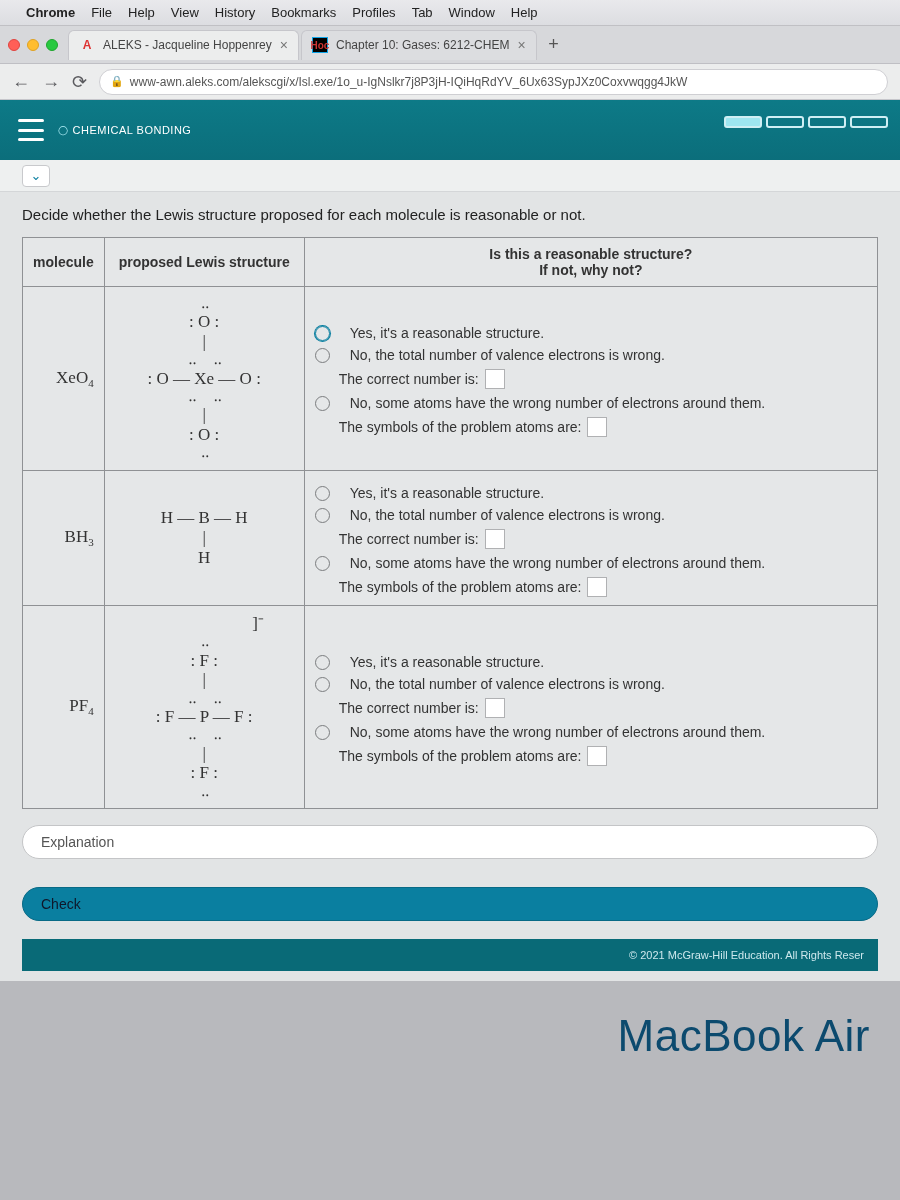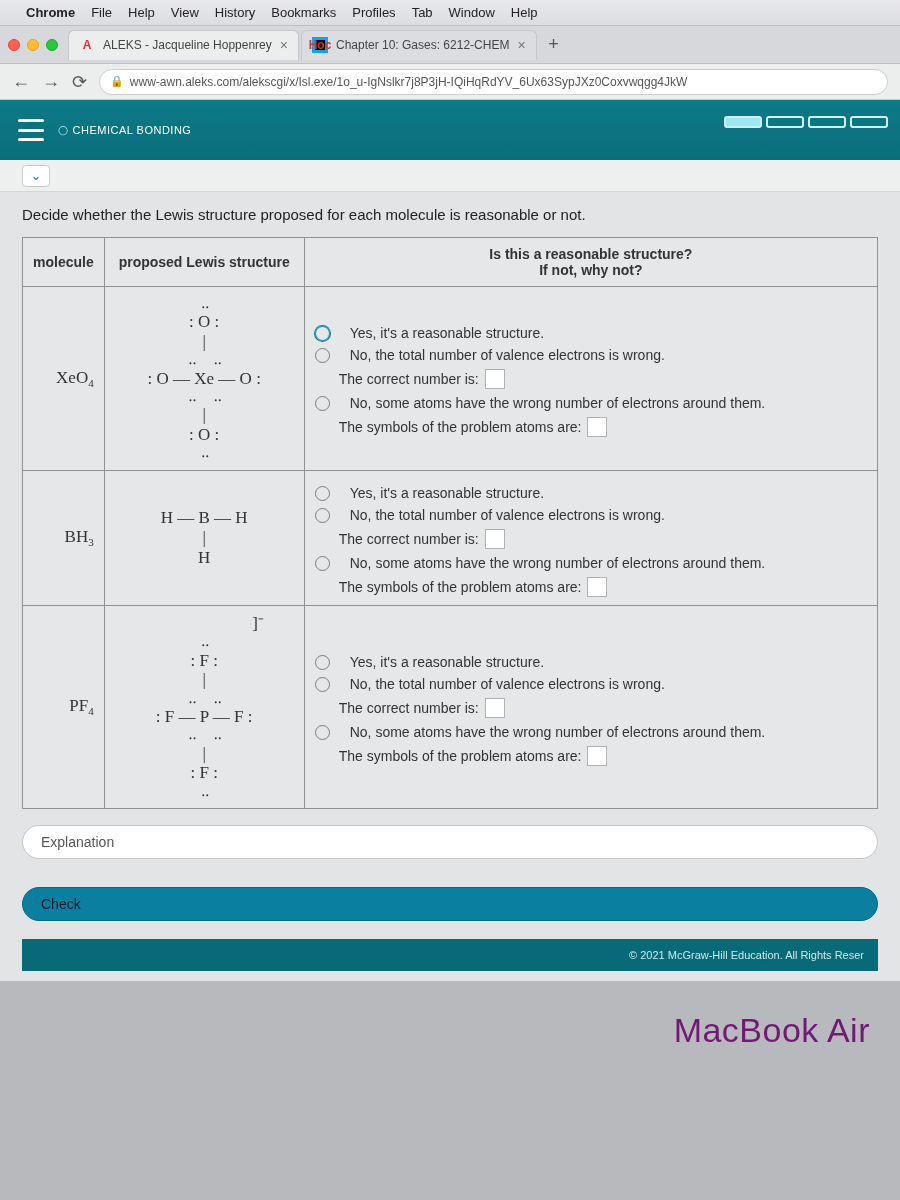--- a/index.html
+++ b/index.html
@@ -132,21 +132,21 @@
     padding:8px 18px;border-radius:18px;font-size:14px;cursor:pointer;
   }
   .btn.explain{background:#fff;border:1px solid #c4c5c7;color:#555;}
   .btn.check{background:#0a7fa0;border:1px solid #086a86;color:#0f172a;}
   
   .footer{
     background:#096a77;color:#cde8ed;height:32px;display:flex;align-items:center;
     justify-content:flex-end;padding-right:14px;font-size:11px;margin-top:18px;
   }
   .macbook{
-    text-align:right;padding:30px 30px 0 0;font-size:34px;color:#701a75;
+    text-align:right;padding:30px 30px 0 0;font-size:44px;color:#0c4a6e;
     font-weight:300;letter-spacing:0.5px;
   }
   .lewis .dots{font-size:15px;letter-spacing:-2px;}
   sub{font-size:11px;}
 </style>
 </head>
 <body>
 
 <div class="menubar">
   <span class="apple"></span>
@@ -167,21 +167,21 @@
     <div class="tlight red"></div>
     <div class="tlight yellow"></div>
     <div class="tlight green"></div>
   </div>
   <div class="tab">
     <span class="favicon" style="color:#d33">A</span>
     <span>ALEKS - Jacqueline Hoppenrey</span>
     <span class="close">×</span>
   </div>
   <div class="tab inactive">
-    <span class="favicon" style="color:#c33;font-size:12px;background:#000000;border:3px solid #0ea5e9;">Hoc</span>
+    <span class="favicon" style="color:#c33;font-size:10px;background:#000000;border:1px solid #0ea5e9;">Hoc</span>
     <span>Chapter 10: Gases: 6212-CHEM</span>
     <span class="close">×</span>
   </div>
   <div class="newtab">+</div>
 </div>
 
 <div class="addrbar">
   <span class="nav-icon">←</span>
   <span class="nav-icon">→</span>
   <span class="nav-icon">⟳</span>

